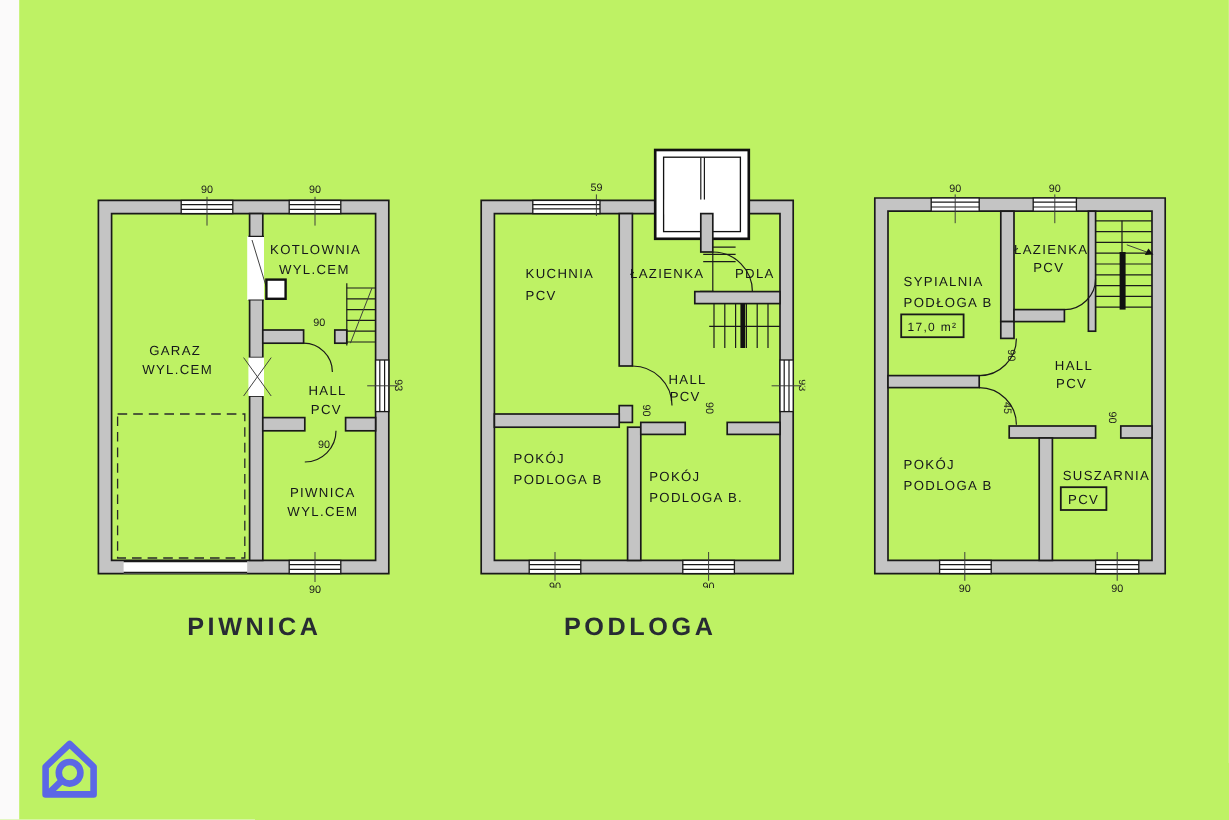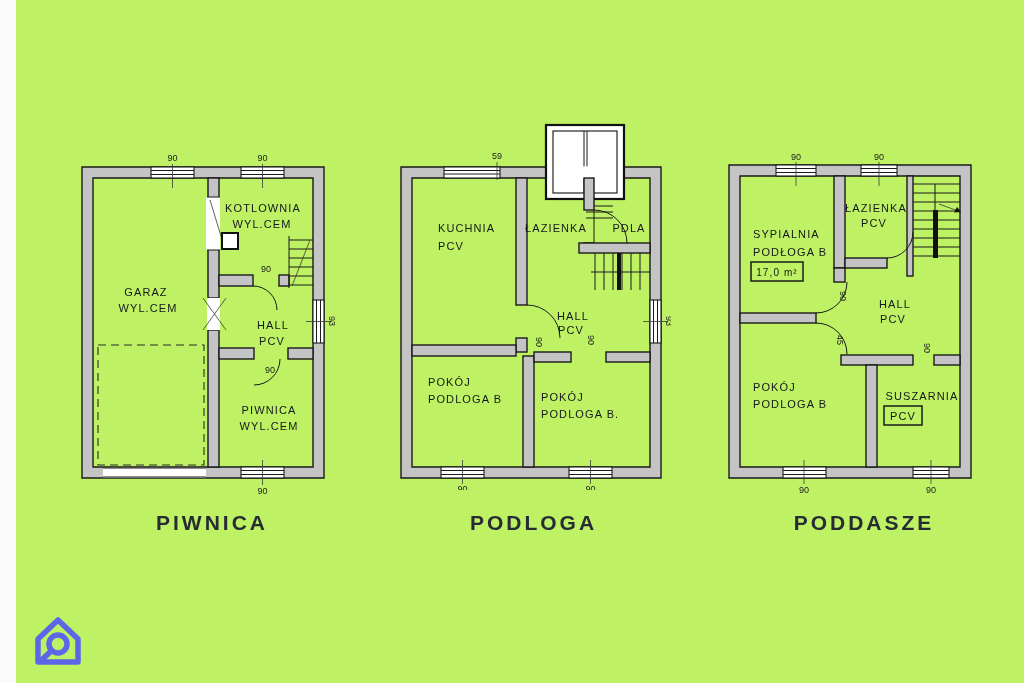--- a/index.html
+++ b/index.html
@@ -323,21 +323,20 @@
     <g>
       <text class="room-lbl" x="32" y="241">POKÓJ</text>
       <text class="room-lbl" x="32" y="258">PODLOGA B</text>
     </g>
     <g>
       <text class="room-lbl" x="201" y="250" text-anchor="middle">SUSZARNIA</text>
       <rect class="box" x="163" y="256" width="38" height="19"></rect>
       <text class="room-lbl" x="182" y="270" text-anchor="middle">PCV</text>
     </g>
   </svg>
-  <div class="floor-title" style="left:718px;width:260px">PODDASZE</div>
 
   <svg class="plan" style="left:12px;top:610px" width="60" height="64" viewBox="0 0 60 64">
     <g stroke="#5b67e6" stroke-width="5.5" fill="none" stroke-linejoin="round" stroke-linecap="round">
       <path d="M10,52 V29 L30,10 L50,29 V52 Z"></path>
       <circle cx="30" cy="34" r="9"></circle>
       <path d="M23.5,40.5 Q17.5,46.5 13,50.5"></path>
     </g>
   </svg>
 
 </div>

